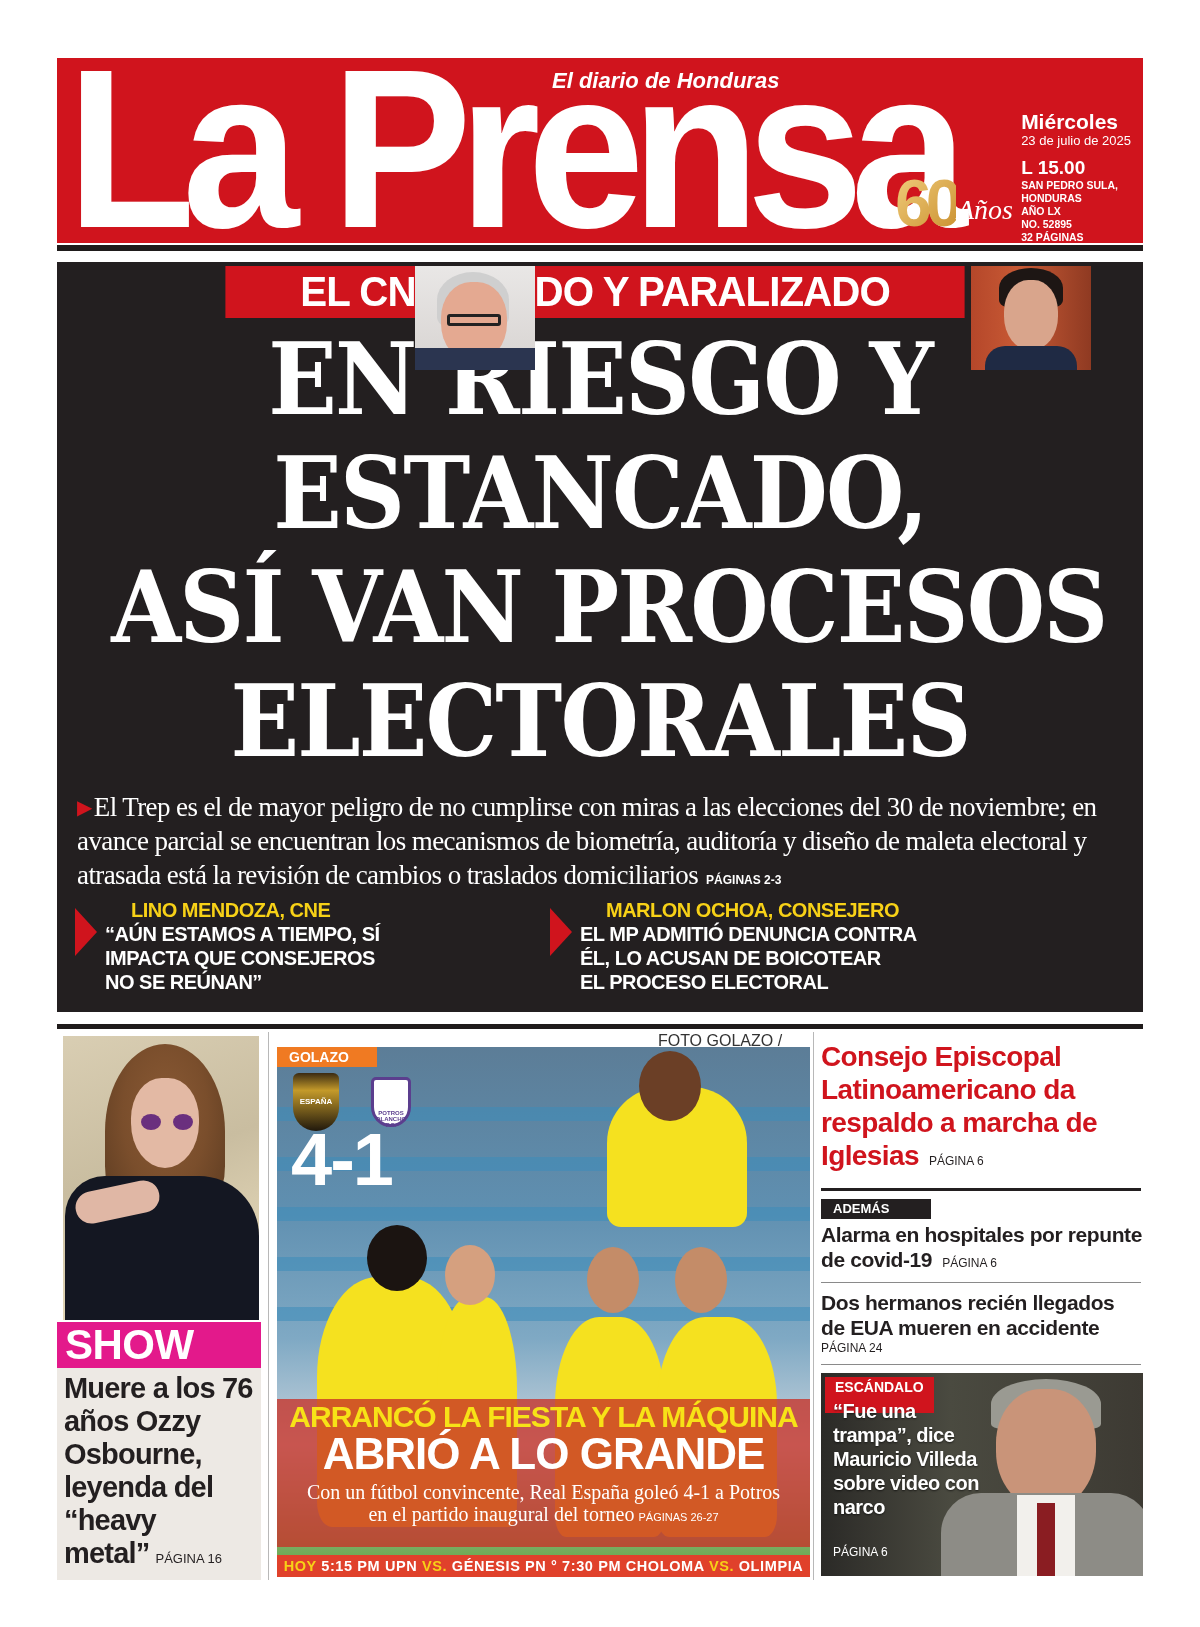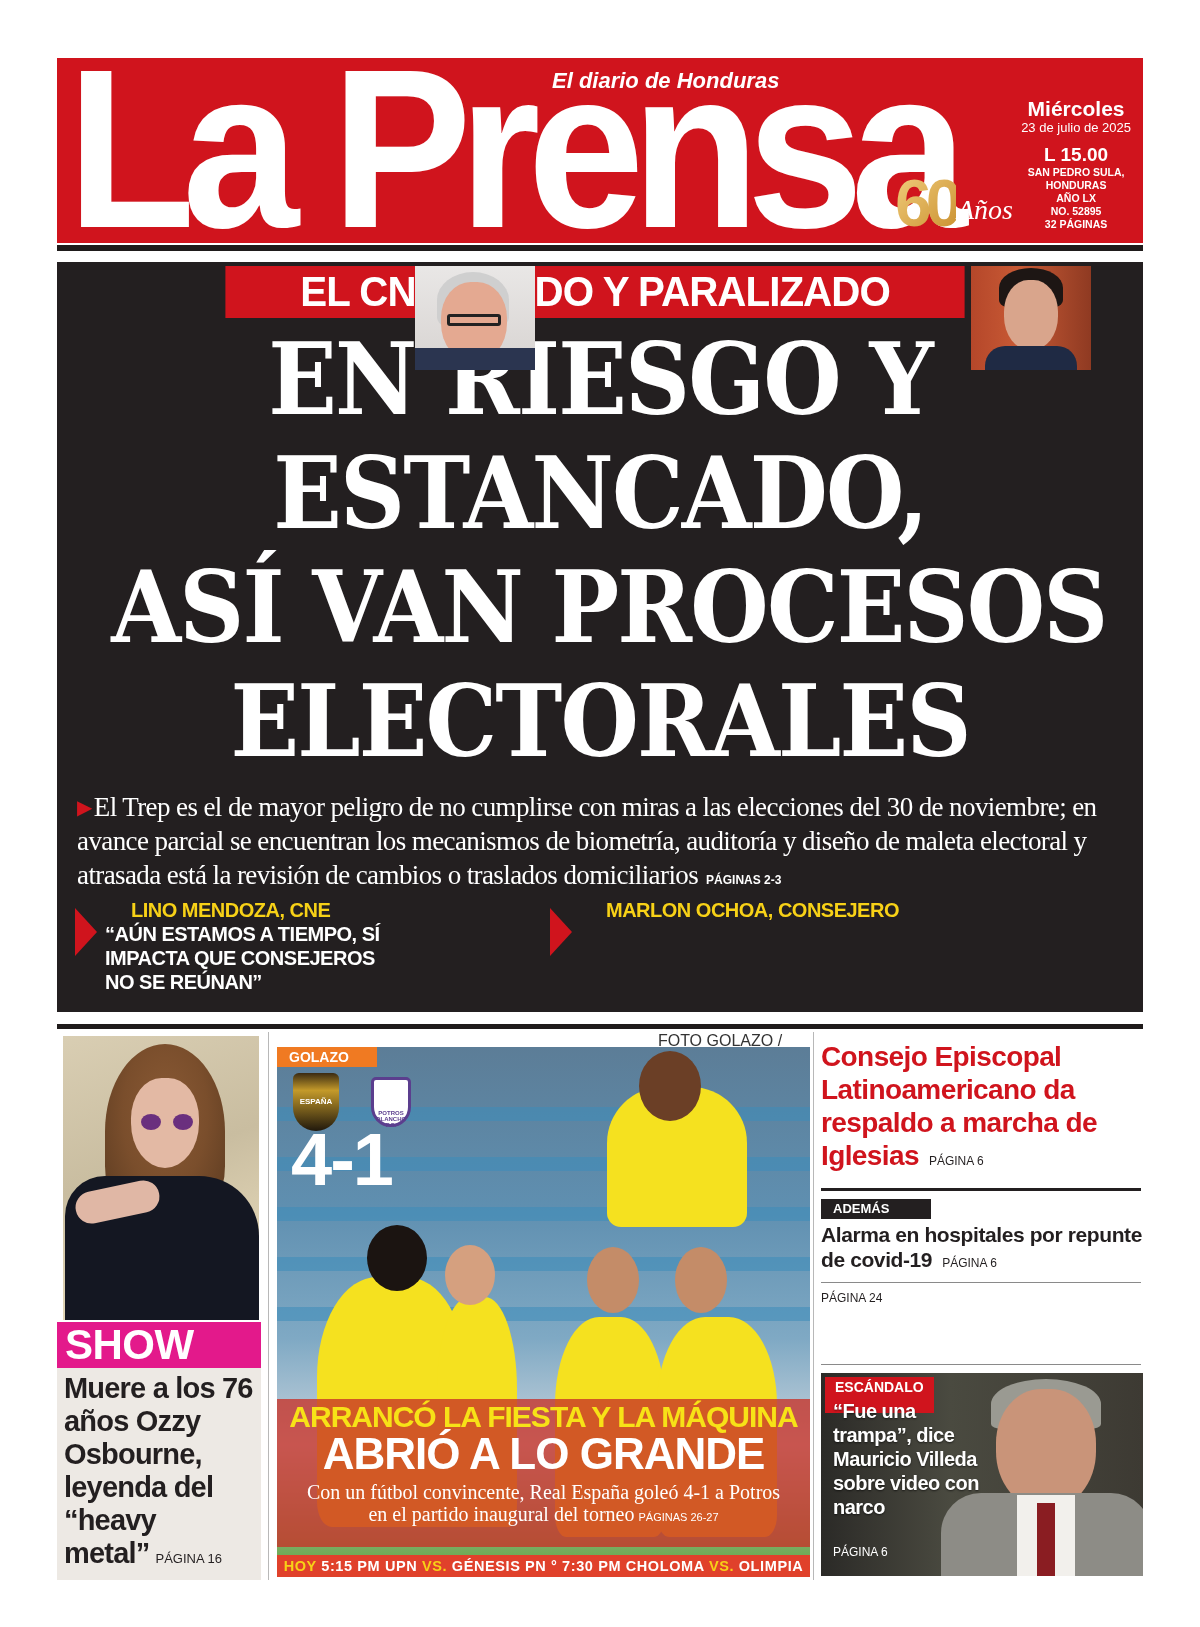--- a/index.html
+++ b/index.html
@@ -29,21 +29,21 @@
     position: absolute; left: 0; top: 0;
     font-family: "Liberation Sans", sans-serif; font-weight: 700; font-size: 66px; line-height: 66px;
     color: #d8a94a; letter-spacing: -6px;
     background: linear-gradient(135deg,#f2cf7e,#c98f2e); -webkit-background-clip: text; background-clip: text; -webkit-text-fill-color: transparent;
   }
   .anniv-word {
     position: absolute; left: 62px; top: 24px;
     font-family: "Liberation Serif", serif; font-style: italic; font-size: 28px; color: #ffffff;
   }
   .edition {
-    position: absolute; right: 12px; top: 40px; text-align: center; color: #ffffff;
+    position: absolute; right: 12px; top: 53px; text-align: left; color: #ffffff;
     font-family: "Liberation Sans", sans-serif;
   }
   .edition .day { font-size: 21px; font-weight: 700; line-height: 22px; }
   .edition .date { font-size: 13px; line-height: 16px; }
   .edition .price { font-size: 19px; font-weight: 700; line-height: 22px; margin-top: 8px; }
   .edition .meta { font-size: 10.5px; font-weight: 700; line-height: 13px; }
 
   .rule-thick { position: absolute; left: 57px; width: 1086px; background: #1f1b1b; }
 
   
@@ -292,20 +292,23 @@
   <div class="portrait portrait-1" style="left:358px;">
     <div class="face" style="left:22px;top:6px;width:72px;height:56px;background:#cfcfcf;border-radius:50% 50% 20% 20%;"></div>
     <div class="face" style="left:26px;top:16px;width:66px;height:80px;background:#e4a991;"></div>
     <div style="position:absolute;left:32px;top:48px;width:54px;height:12px;border:3px solid #222;border-radius:3px;"></div>
     <div style="position:absolute;left:0;top:82px;width:120px;height:30px;background:#2b3550;"></div>
   </div>
 
   <div class="sub" style="left:493px;width:420px;">
     <div class="arrow"></div>
     <div class="name">MARLON OCHOA, CONSEJERO</div>
+    <div class="quote">EL MP ADMITIÓ DENUNCIA CONTRA
+ÉL, LO ACUSAN DE  BOICOTEAR
+EL PROCESO ELECTORAL</div>
   </div>
   <div class="portrait portrait-2" style="left:914px;">
     <div class="face" style="left:28px;top:2px;width:64px;height:40px;background:#1d1614;border-radius:50% 50% 20% 20%;"></div>
     <div class="face" style="left:33px;top:14px;width:54px;height:70px;background:#d9a58c;"></div>
     <div style="position:absolute;left:14px;top:80px;width:92px;height:30px;background:#1f2a44;border-radius:20px 20px 0 0;"></div>
   </div>
 </section>
 <div class="rule-thick" style="top:1024px;height:5px;"></div>
 
 <div class="col-divider" style="left:268px;top:1032px;height:548px;"></div>
@@ -375,20 +378,21 @@
 <div class="right-lead">
   <span>Consejo Episcopal Latinoamericano da respaldo a marcha de Iglesias</span><span class="pg">PÁGINA 6</span>
 </div>
 <div class="hr" style="top:1188px;height:3px;background:#231f20;"></div>
 <div class="ademas-tag">ADEMÁS</div>
 <div class="brief" style="top:1222px;">
   <span>Alarma en hospitales por repunte de covid-19</span><span class="pg">PÁGINA 6</span>
 </div>
 <div class="hr" style="top:1282px;height:1px;background:#8a8a8a;"></div>
 <div class="brief" style="top:1290px;">
+  <span>Dos hermanos recién llegados de EUA mueren en accidente</span>
   <span class="pg-block">PÁGINA 24</span>
 </div>
 <div class="hr" style="top:1364px;height:1px;background:#8a8a8a;"></div>
 
 <section class="scandal">
   <div class="villeda-hair"></div>
   <div class="villeda-face"></div>
   <div class="villeda-suit"></div>
   <div class="villeda-shirt"></div>
   <div class="villeda-tie"></div>

